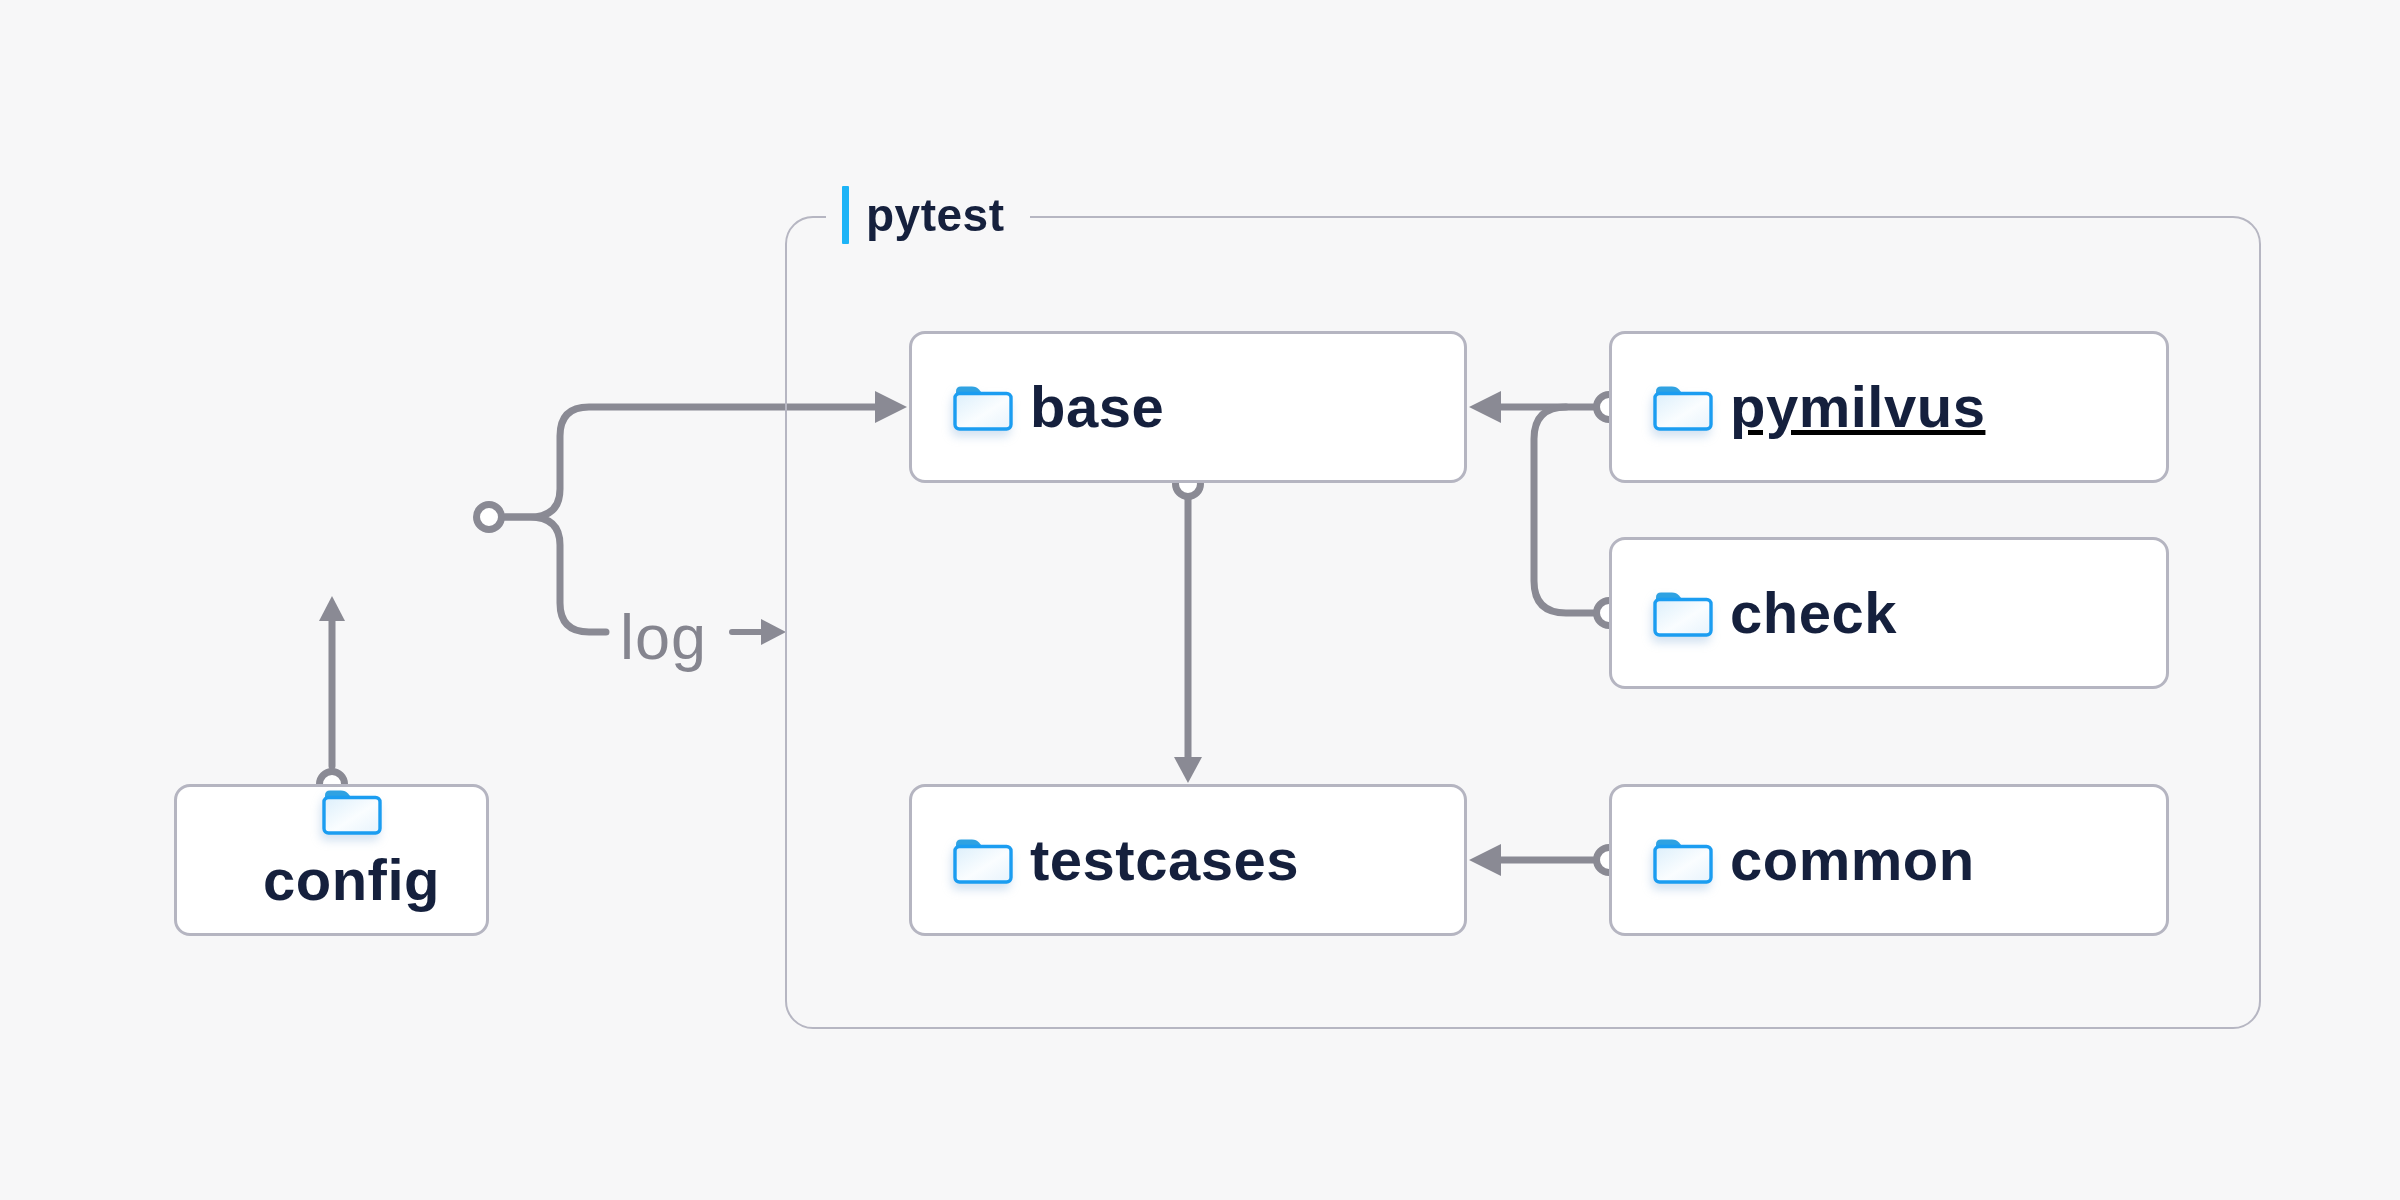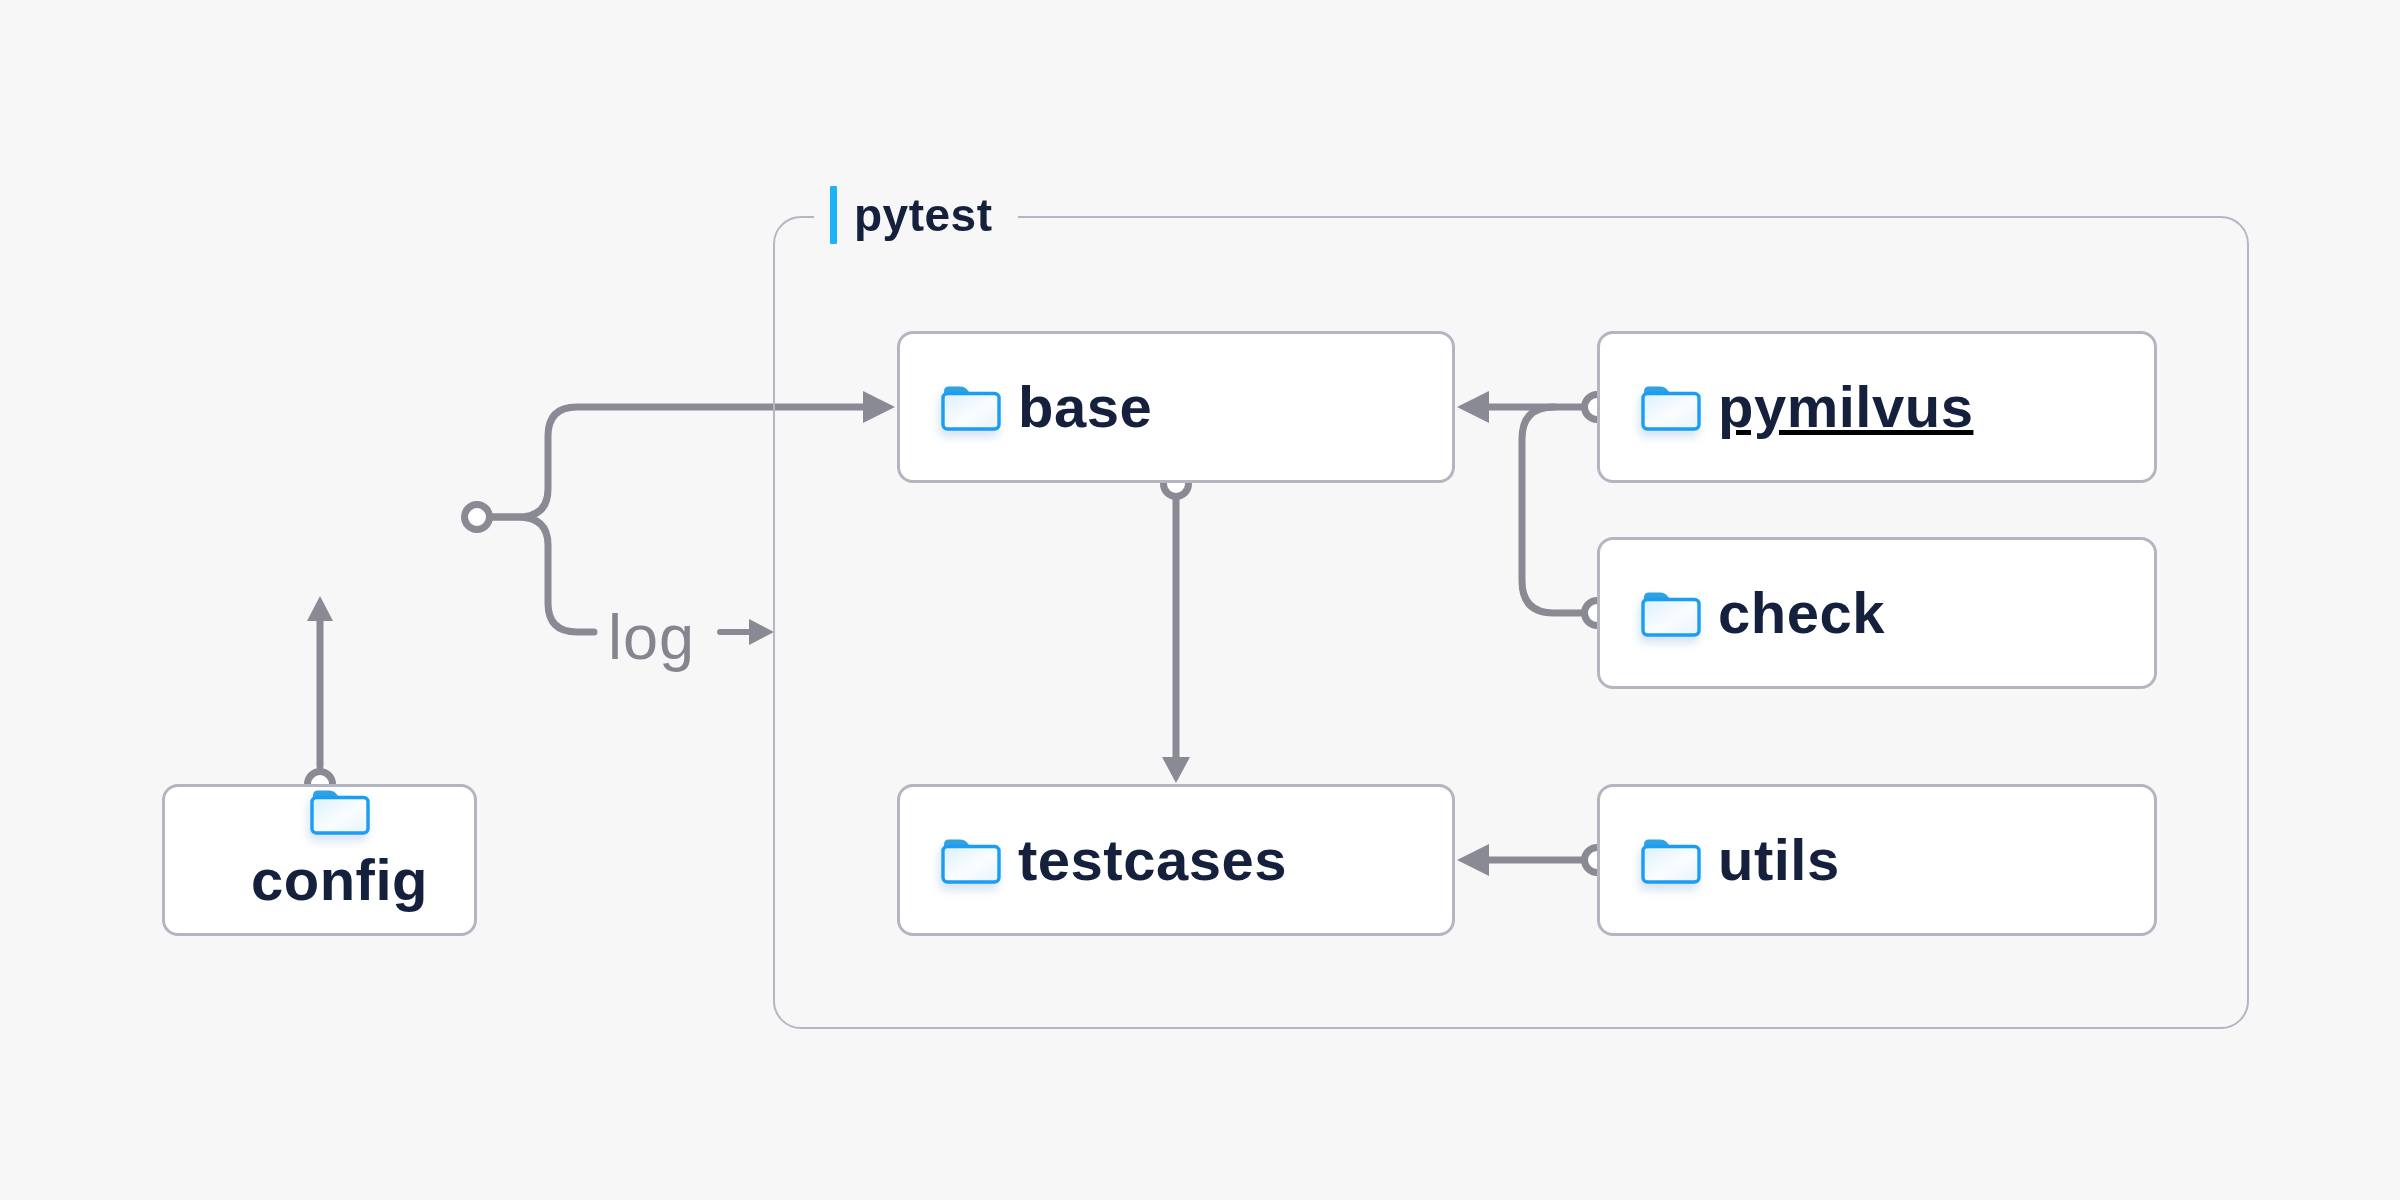--- a/index.html
+++ b/index.html
@@ -2,21 +2,21 @@
 <html><head>
 <meta charset="utf-8">
 <style>
   html,body{margin:0;padding:0;}
   body{
     width:2400px;height:1200px;
     background:#f7f7f8;
     font-family:"Liberation Sans",sans-serif;
     position:relative;overflow:hidden;
   }
-  .stage{position:absolute;left:4px;top:0;width:2232px;height:1200px;background:#f7f7f8;}
+  .stage{position:absolute;left:16px;top:0;width:2232px;height:1200px;background:#f7f7f8;}
   svg.wires{position:absolute;left:0;top:0;width:2400px;height:1200px;}
   .wire{fill:none;stroke:#8a8a94;stroke-width:7;stroke-linecap:round;}
   .wire-thin{fill:none;stroke:#8a8a94;stroke-width:6;stroke-linecap:round;}
   .arrowhead{fill:#8a8a94;stroke:none;}
   .port{fill:#ffffff;stroke:#8a8a94;stroke-width:7;}
 
   .pytest-box{
     position:absolute;left:769px;top:216px;width:1476px;height:813px;
     border:2px solid #b6b6c2;border-radius:28px;box-sizing:border-box;
     background:transparent;
@@ -136,16 +136,16 @@
       <rect x="3" y="10.5" width="56" height="35.5" rx="4.5" fill="url(#fg)" stroke="#1b9df1" stroke-width="3.4"></rect>
     </svg>
     <span class="lbl">testcases</span>
   </div>
 
   <div class="node" style="left:1593px;top:784px;width:560px;height:152px;">
     <svg class="folder" width="62" height="48" viewBox="0 0 62 48">
       <path d="M4 12 V8.5 Q4 3.5 9 3.5 H20 Q24.5 3.5 27 6.5 L31.5 12 Z" fill="#2fa2e2"></path>
       <rect x="3" y="10.5" width="56" height="35.5" rx="4.5" fill="url(#fg)" stroke="#1b9df1" stroke-width="3.4"></rect>
     </svg>
-    <span class="lbl">utils</span>
+    <span class="lbl">common</span>
   </div>
 
 </div>
 
 </body></html>

